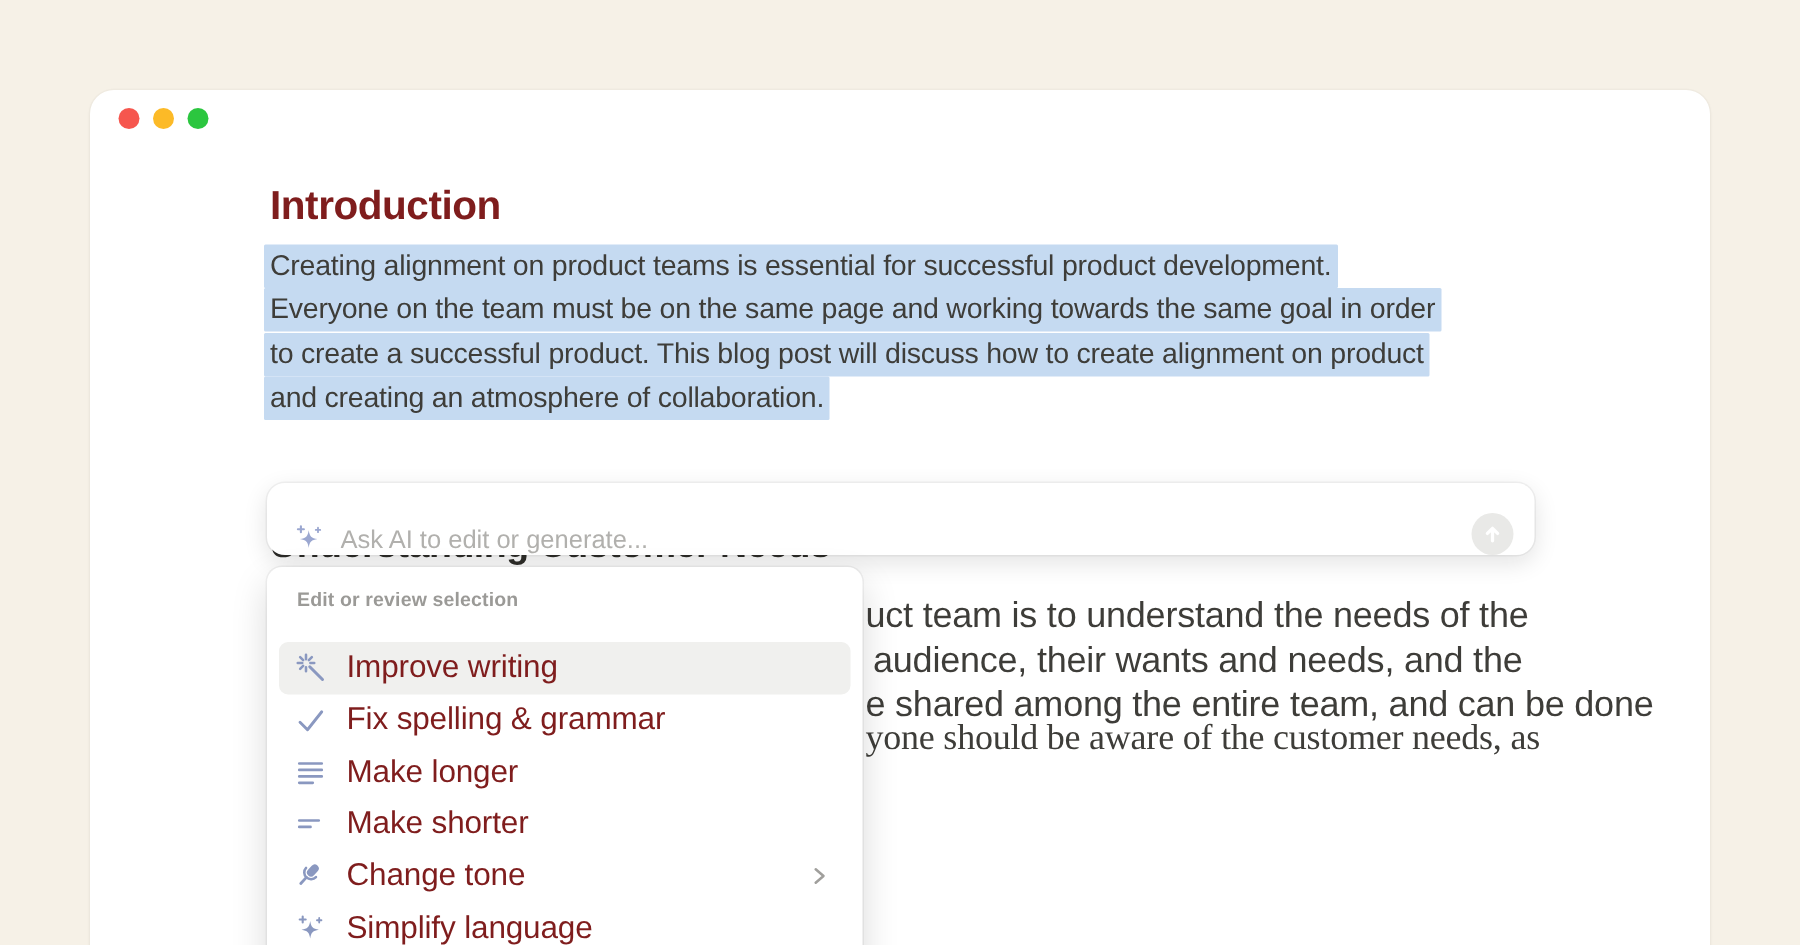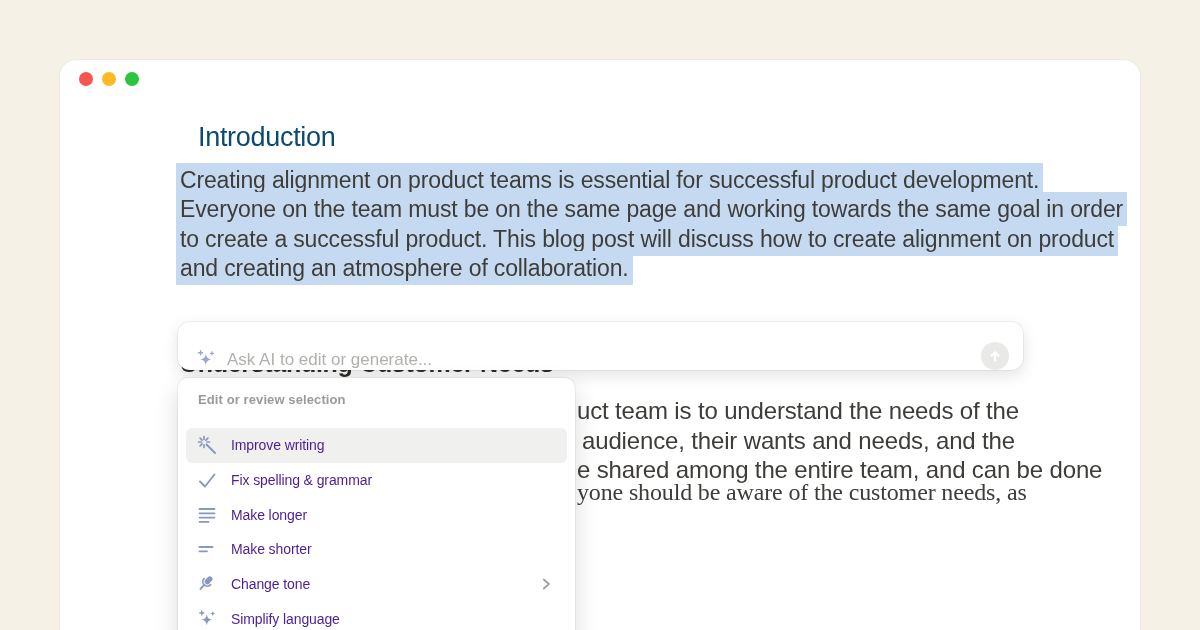--- a/index.html
+++ b/index.html
@@ -13,26 +13,26 @@
   .window {
     position:absolute; left:60px; top:60px; width:1080px; height:600px;
     background:#ffffff; border-radius:16px;
     box-shadow:0 1px 3px rgba(0,0,0,0.04), 0 0 0 1px rgba(0,0,0,0.02);
   }
   .traffic-lights { position:absolute; left:19px; top:12px; display:flex; gap:9px; }
   .traffic-lights .dot { width:14px; height:14px; border-radius:50%; }
 
   .intro-heading {
     position:absolute; left:120px; top:62px;
-    font-size:27px; font-weight:400; color:#0c4a6e; letter-spacing:-0.3px;margin-left:18px;
+    font-size:27px; font-weight:700; color:#7f1d1d; letter-spacing:-0.3px;
   }
   .selection-block {
     position:absolute; left:116px; top:107px; z-index:2;
   }
-  .sel-line { height:29.4px; white-space:nowrap; font-size:23px; color:#3e3d39; letter-spacing:-0.15px; }
+  .sel-line { height:29.4px; white-space:nowrap; font-size:19px; color:#3e3d39; letter-spacing:-0.15px; }
   .sel-line span { background:#c5daf1; padding:4px 4px; border-radius:1px; }
 
   .section-heading {
     position:absolute; left:120px; top:289px; z-index:1;
     font-size:25px; font-weight:700; color:#2e2d29; letter-spacing:-0.3px;
   }
   .body-fragments { position:absolute; left:517px; top:330px; z-index:3; }
   .frag { position:absolute; white-space:nowrap; font-size:24px; color:#3e3d39; letter-spacing:-0.15px; }
   .frag.f0 { left:0;   top:7px; }
   .frag.f1 { left:5px; top:36.5px; }
@@ -65,21 +65,21 @@
   .dropdown-header {
     font-size:13px; font-weight:600; color:#9b9a97; padding-left:12px; margin-bottom:21px;
     letter-spacing:0.1px;
   }
   .menu-item {
     height:34.7px; display:flex; align-items:center; padding:0 10px; border-radius:6px;
     cursor:pointer;
   }
   .menu-item.highlighted { background:#f0f0ee; }
   .menu-item .mi-icon { flex:none; width:22px; height:22px; display:flex; align-items:center; justify-content:center; }
-  .menu-item .mi-label { margin-left:13px; font-size:14px; color:#4c1d95; letter-spacing:-0.1px; }
+  .menu-item .mi-label { margin-left:13px; font-size:21px; color:#7f1d1d; letter-spacing:-0.1px; }
   .menu-item .mi-chevron { margin-left:auto; margin-right:2px; display:flex; }
 </style>
 </head>
 <body>
 
 <div class="window">
 
   <div class="traffic-lights">
     <div class="dot" style="background:#f6564e"></div>
     <div class="dot" style="background:#fcba27"></div>

